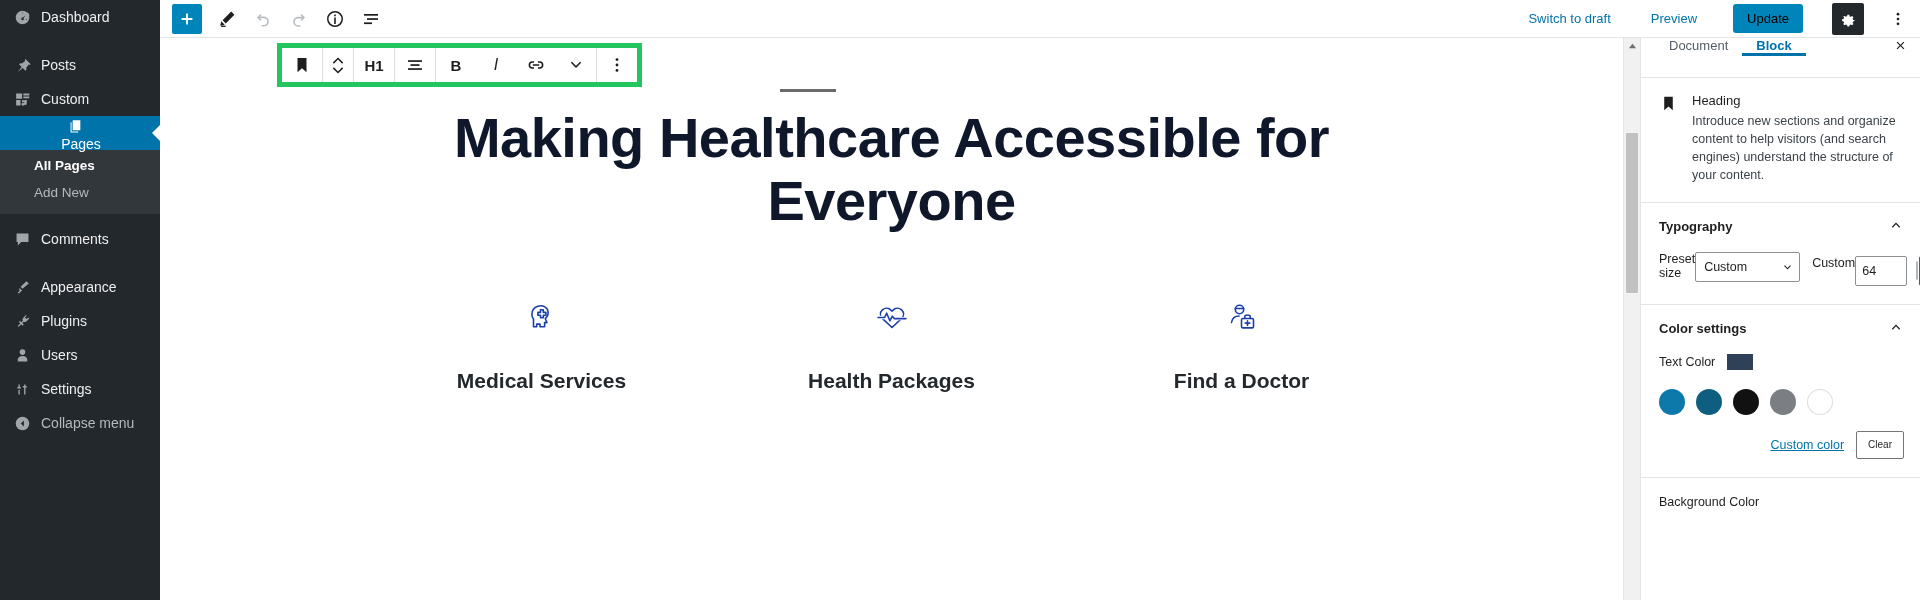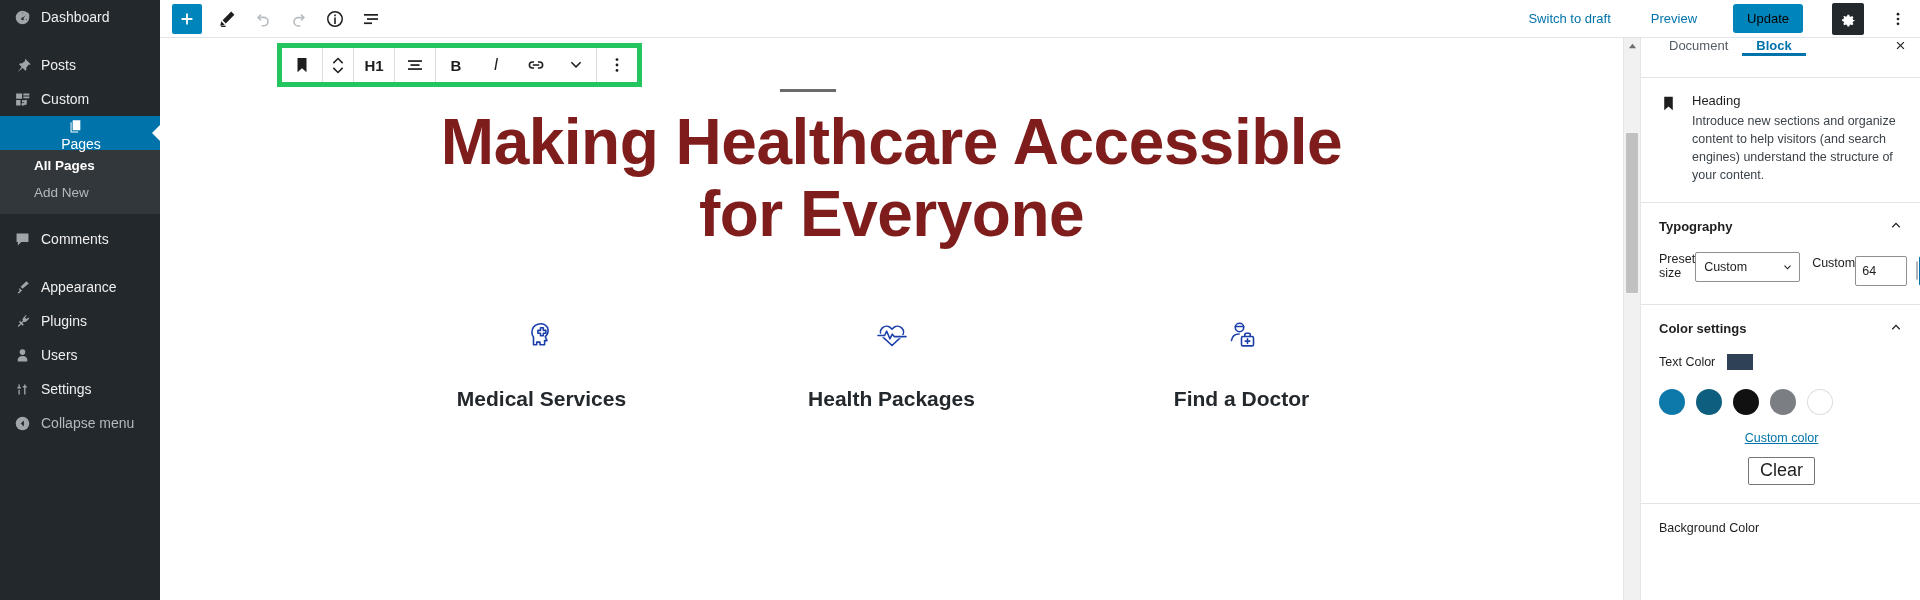--- a/index.html
+++ b/index.html
@@ -279,30 +279,30 @@
   .color-row { display: flex; align-items: center; gap: 12px; margin-bottom: 19px; }
   .color-row .cr-label { font-size: 12.5px; }
   .swatch-preview { width: 26px; height: 16px; background: #2f4156; }
   #palette { display: flex; gap: 11px; margin-bottom: 16px; }
   .pal-dot {
     width: 26px; height: 26px; border-radius: 50%; cursor: pointer;
   }
   .pal-dot.outlined { box-shadow: inset 0 0 0 1px #ddd; }
   .color-actions {
     display: flex; align-items: center;
-    justify-content: flex-end; gap: 12px; flex-direction: column;
+    justify-content: flex-end; gap: 12px;
   }
   #custom-color-link {
     color: #0073aa; font-size: 12.5px;
     text-decoration: underline; cursor: pointer;
   }
   #clear-btn {
     height: 28px; padding: 0 11px; background: #fff;
     border: 1px solid #757575; border-radius: 2px;
-    font-size: 18px; color: #1e1e1e;
+    font-size: 10px; color: #1e1e1e;
     font-family: inherit; cursor: pointer;
   }
   #bg-panel { padding: 16px 16px 18px 18px; }
   #bg-label { font-size: 12.5px; }
 </style>
 </head>
 <body>
 
 <nav id="admin-sidebar">
 
@@ -527,21 +527,21 @@
                 <circle cx="10" cy="10" r="1.4"></circle>
                 <circle cx="10" cy="15.4" r="1.4"></circle>
               </svg>
           </button>
         </div>
       </div>
 
       <div id="pre-rule"></div>
 
       <div id="canvas">
-        <h1 id="post-heading" style="color: #7f1d1d; font-size: 64px; text-align: center;">Making Healthcare Accessible for Everyone</h1>
+        <h1 id="post-heading" style="color: #0f172a; font-size: 56px; text-align: center;">Making Healthcare Accessible for Everyone</h1>
 
         <div id="features">
           <div class="feature">
             <div class="f-icon">
               <svg viewBox="0 0 40 40" style="stroke: rgb(27, 63, 170);">
                 <path d="M25.5 12.5a8.6 8.6 0 00-15.6 5c0 2 .7 3.3 1.6 4.4v7.8h3.2v-2.6h3.3v2.6h4.6v-4.1h2.4l-1.7-3.9a8.6 8.6 0 002.2-9.2z"></path>
                 <path d="M18.5 12.8h2.8v2.6h2.6v2.8h-2.6v2.6h-2.8v-2.6h-2.6v-2.8h2.6z"></path>
               </svg>
             </div>
             <div class="f-label">Medical Services</div>

